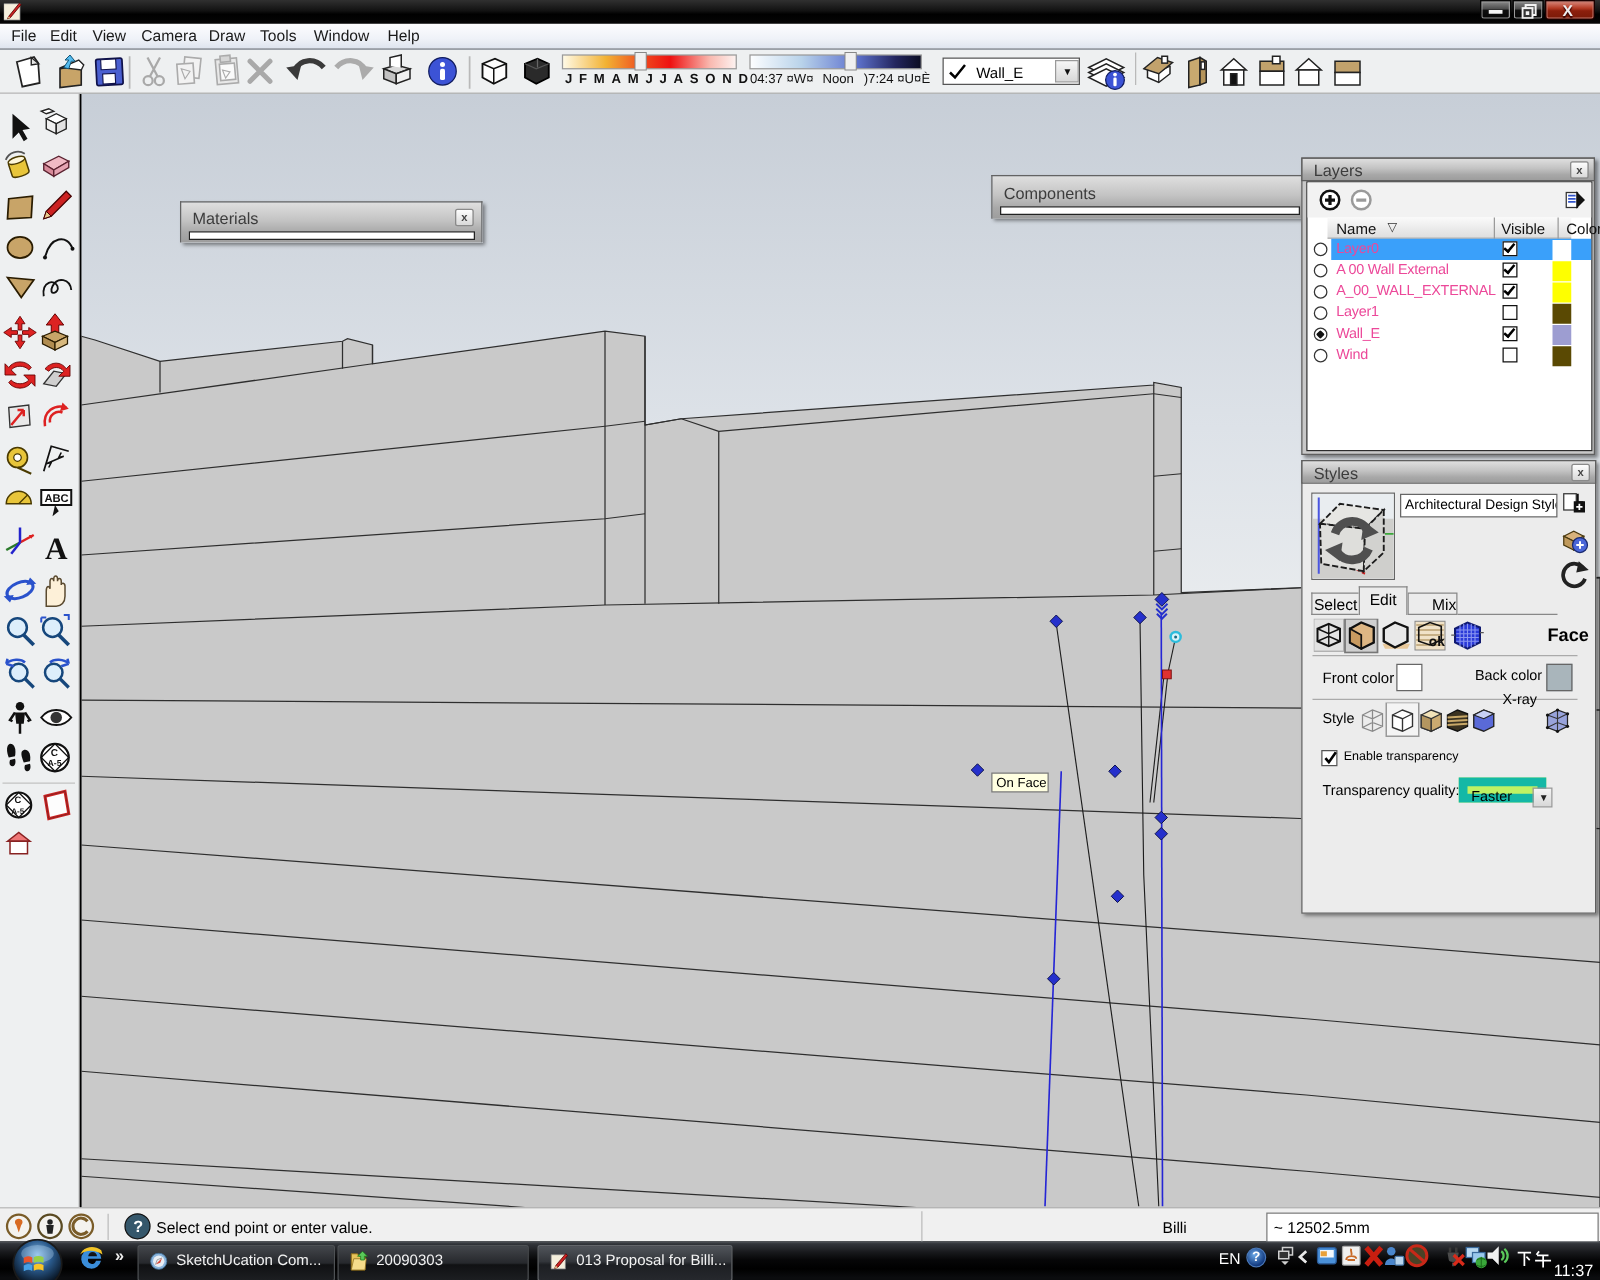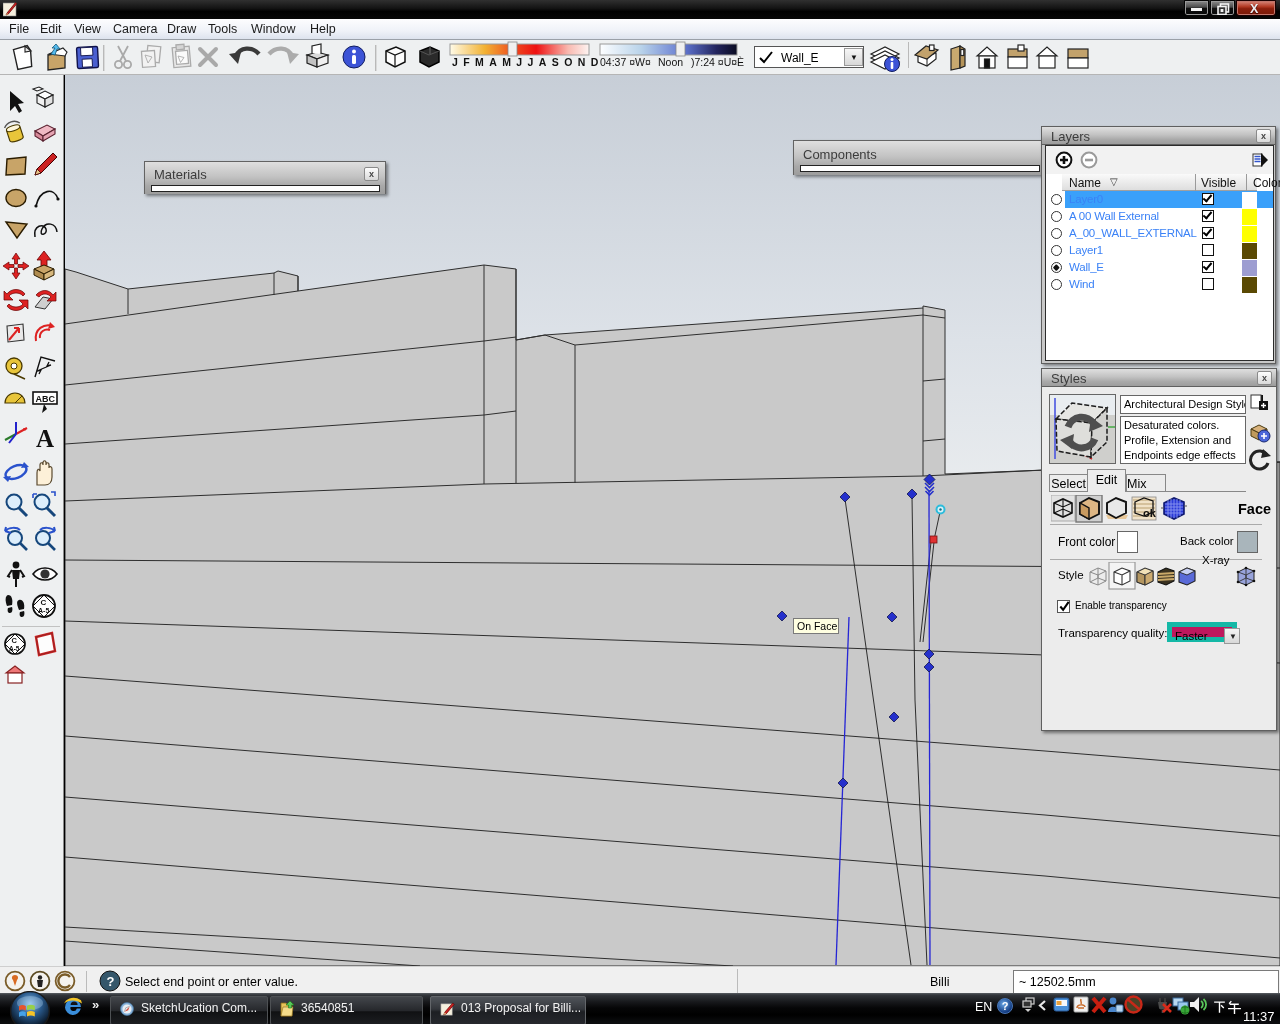--- a/index.html
+++ b/index.html
@@ -492,21 +492,21 @@
   </div>
   <div class="abs" style="left:16px;top:28px;width:195px;height:17px;background:linear-gradient(#fafafa,#dedede);border-bottom:1px solid #a0a0a0;font-size:12px;color:#111">
    <div class="abs" style="left:7px;top:2px">Name</div>
    <div class="abs" style="left:48px;top:2px;font-size:10px;color:#333">▽</div>
    <div class="abs" style="left:139px;top:2px">Visible</div>
    <div class="abs" style="left:191px;top:2px">Color</div>
    <div class="abs" style="left:133px;top:0;width:1px;height:17px;background:#9a9a9a"></div>
    <div class="abs" style="left:184px;top:0;width:1px;height:17px;background:#9a9a9a"></div>
   </div>
 
-  <div class="abs" style="left:0;top:45px;width:227px;height:102px;font-size:12px;color:#3b82f6">
+  <div class="abs" style="left:0;top:45px;width:227px;height:102px;font-size:12px;color:#ec4899">
    <div class="abs" style="left:19px;top:0;width:208px;height:17px;background:#3aa0fa"></div>
    <div class="lrow" style="top:0">
           <i class="radio"></i>
           <span class="rtext">Layer0</span>
           <i class="chk"></i>
           <b class="tick"></b>
           <i class="chip" style="background:#fff"></i>
         </div>
    <div class="lrow" style="top:17px">
           <i class="radio"></i>
@@ -645,41 +645,40 @@
     <circle cx="2" cy="6" r="1.3" fill="#111"></circle>
           <circle cx="10" cy="2" r="1.3" fill="#111"></circle>
           <circle cx="18" cy="5" r="1.3" fill="#111"></circle>
           <circle cx="18" cy="15" r="1.3" fill="#111"></circle>
           <circle cx="10" cy="19" r="1.3" fill="#111"></circle>
           <circle cx="2" cy="16" r="1.3" fill="#111"></circle>
    </g>
   </g>
  </svg>
  <div class="abs" style="left:78px;top:26px;width:126px;height:19px;background:#fff;border:1px solid #666;font-size:11px;color:#000;line-height:17px;padding-left:3px;white-space:nowrap;overflow:hidden">Architectural Design Style</div>
- <div class="abs" style="left:78px;top:47px;width:126px;height:48px;background:#fff;border:1px solid #666;font-size:11px;color:#000;padding:1px 0 0 3px;line-height:15px">Desaturated colors.<br>Profile, Extension and<br>Endpoints edge effects</div>
  <div class="abs" style="left:45px;top:100px;width:39px;height:23px;background:#ececec;border:1px solid #888;border-bottom:none;font-size:12.5px;text-align:center;padding-top:3px;z-index:3">Edit</div>
  <div class="abs" style="left:7px;top:105px;width:38px;height:18px;border:1px solid #888;border-right:none;font-size:12.5px;text-align:center;padding-top:2px">Select</div>
- <div class="abs" style="left:84px;top:105px;width:40px;height:18px;border:1px solid #888;font-size:12.5px;text-align:left;padding-top:2px">Mix</div>
+ <div class="abs" style="left:84px;top:105px;width:40px;height:18px;border:1px solid #888;font-size:12.5px;text-align:right;padding-top:2px">Mix</div>
  <div class="abs" style="left:124px;top:105px;width:80px;height:18px;border-bottom:1px solid #888"></div>
  <div class="abs" style="left:196px;top:132px;font-size:14.5px;font-weight:bold">Face</div>
  <div class="abs" style="left:8px;top:155px;width:212px;height:1px;background:#aaa"></div>
  <div class="abs" style="left:16px;top:166px;font-size:12px">Front color</div>
  <div class="abs" style="left:75px;top:162px;width:21px;height:22px;background:#fff;border:1px solid #666"></div>
  <div class="abs" style="left:138px;top:166px;font-size:11.5px">Back color</div>
  <div class="abs" style="left:195px;top:162px;width:21px;height:22px;background:#a9b5bb;border:1px solid #666"></div>
  <div class="abs" style="left:8px;top:190px;width:212px;height:1px;background:#aaa"></div>
  <div class="abs" style="left:16px;top:200px;font-size:11.5px">Style</div>
  <div class="abs" style="left:160px;top:185px;font-size:11.5px">X-ray</div>
  <div class="abs" style="left:15px;top:231px;width:13px;height:13px;background:#fff;border:1px solid #555"></div>
  <svg class="abs" style="left:16px;top:231px" width="13" height="13" viewBox="0 0 14 14">
       <path d="M2.5 7 L5.5 10.5 L11.5 2" fill="none" stroke="#000" stroke-width="2.2"></path>
     </svg>
  <div class="abs" style="left:33px;top:231px;font-size:10px">Enable transparency</div>
  <div class="abs" style="left:16px;top:258px;font-size:11.5px">Transparency quality:</div>
- <div class="abs" style="left:125px;top:253px;width:70px;height:20px;background:#be185d;border:5px solid #14b8a6">
+ <div class="abs" style="left:125px;top:253px;width:70px;height:20px;background:#bef264;border:7px solid #14b8a6">
   <div class="abs" style="left:3px;top:3px;font-size:11.5px">Faster</div>
   <div class="abs" style="left:52px;top:1px;width:16px;height:16px;background:linear-gradient(#f4f4f4,#d8d8d8);border:1px solid #999">
         <div class="abs" style="left:4px;top:3px;font-size:8px;color:#222">▼</div>
       </div>
  </div>
 </div>
 <div id="statusbar">
  <svg class="abs" style="left:4px;top:3px" width="120" height="24" viewBox="0 0 120 24">
   <circle cx="11" cy="11" r="9.4" fill="#f4f2ee" stroke="#7a5c28" stroke-width="1.8"></circle>
   <path d="M11 5 C14 5 15 8 13 10 L11 16 L9 10 C7 8 8 5 11 5 Z" fill="#d86a22"></path>
@@ -729,21 +728,21 @@
         <path d="M5 11 L6.6 6.6 L11 5" fill="none" stroke="#888" stroke-width="0.7"></path>
       </svg>
   <span class="ttxt">SketchUcation Com...</span>
  </div>
  <div class="tbtn" style="left:270px;width:153px">
   <svg class="abs" style="left:8px;top:4px" width="16" height="17" viewBox="0 0 16 17">
         <path d="M2 2 L7 2 L8.5 4 L13 4 L13 15 L2 15 Z" fill="#e8c35a" stroke="#8a6a18" stroke-width="0.8"></path>
         <path d="M4 6 L14 6 L13 15 L2 15 Z" fill="#f6dc8a" stroke="#8a6a18" stroke-width="0.6"></path>
         <path d="M9 1 L13 5 L10.5 5 L10.5 8 L7.5 8 L7.5 5 L5 5 Z" fill="#5ac85a" stroke="#1a7a1a" stroke-width="0.6" transform="translate(2,-1)"></path>
       </svg>
-  <span class="ttxt">36540851</span>
+  <span class="ttxt">20090303</span>
  </div>
  <div class="tbtn" style="left:430px;width:156px;background:linear-gradient(#50545a,#33363b 45%,#1d1f23 55%,#26282d);border-color:#63666a">
   <svg class="abs" style="left:9px;top:5px" width="15" height="15" viewBox="0 0 16 16">
         <rect x="1" y="2" width="12" height="12" fill="#f5efdd" stroke="#999" stroke-width="0.6"></rect>
         <path d="M13.5 1 L5 11 L4 13.6 L6.6 12.7 L15 2.6 Z" fill="#cc2222" stroke="#5a0000" stroke-width="0.7"></path>
         <path d="M5 11 L4 13.6 L6.6 12.7 Z" fill="#e8c78a"></path>
       </svg>
   <span class="ttxt">013 Proposal for Billi...</span>
  </div>
  <div class="abs" style="left:975px;top:7px;font-size:12.5px;color:#fff">EN</div>

